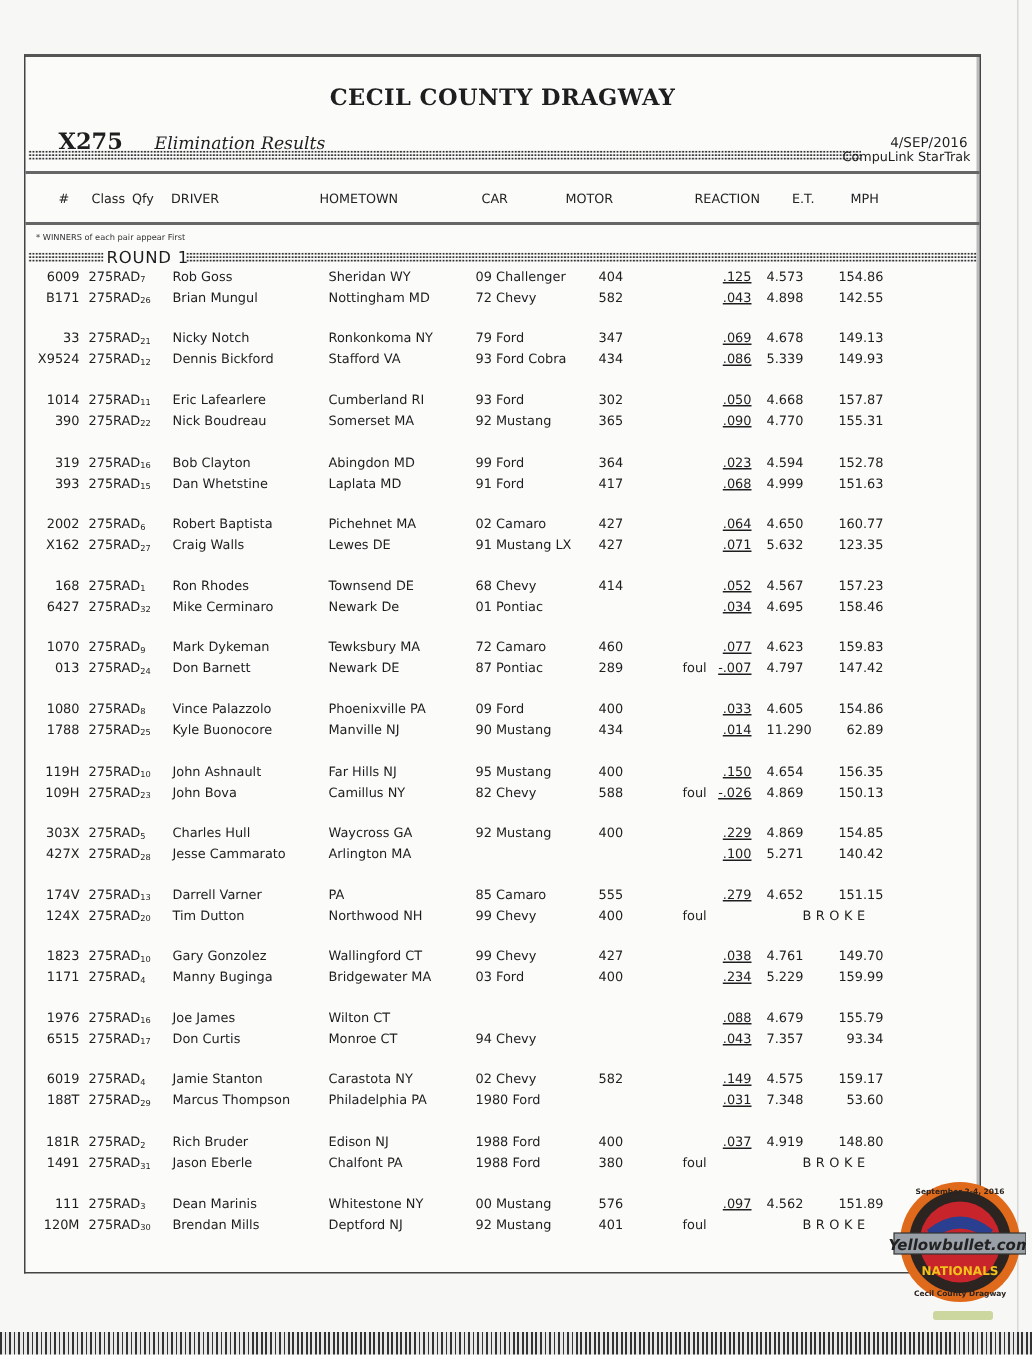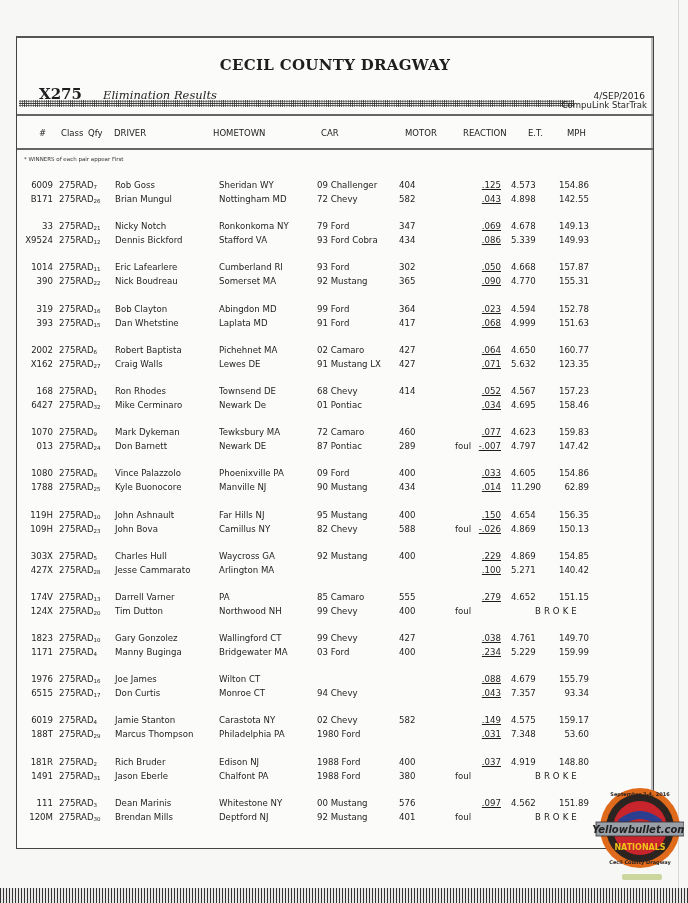--- a/index.html
+++ b/index.html
@@ -74,29 +74,34 @@
   <div class="brand">CompuLink  StarTrak</div>
   <div class="rule rule1"></div>
 
   <div>
     <span class="colhead" style="left:22px">#</span>
     <span class="colhead" style="left:44px">Class</span>
     <span class="colhead" style="left:71px">Qfy</span>
     <span class="colhead" style="left:97px">DRIVER</span>
     <span class="colhead" style="left:196px">HOMETOWN</span>
     <span class="colhead" style="left:304px">CAR</span>
-    <span class="colhead" style="left:388px">MOTOR</span>
+    <span class="colhead" style="left:360px">MOTOR</span>
     <span class="colhead" style="left:446px">REACTION</span>
     <span class="colhead" style="left:511px">E.T.</span>
     <span class="colhead" style="left:550px">MPH</span>
   </div>
 
   <div class="rule rule2"></div>
   <div class="note">* WINNERS of each pair appear First</div>
 
+  <div class="round-bar">
+    <div class="dots dl"></div>
+    <span class="round-label">ROUND 1</span>
+    <div class="dots dr"></div>
+  </div>
 
   <div class="pairs" id="pairs">
       <div class="pair">
         <div class="row">
           <span class="c-cls"><span style="position: static;">275RAD</span><sub>7</sub></span>
           <span class="c-num">6009</span>
           <span class="c-drv">Rob Goss</span>
           <span class="c-home">Sheridan  WY</span>
           <span class="c-car">09 Challenger</span>
           <span class="c-motor">404</span>

